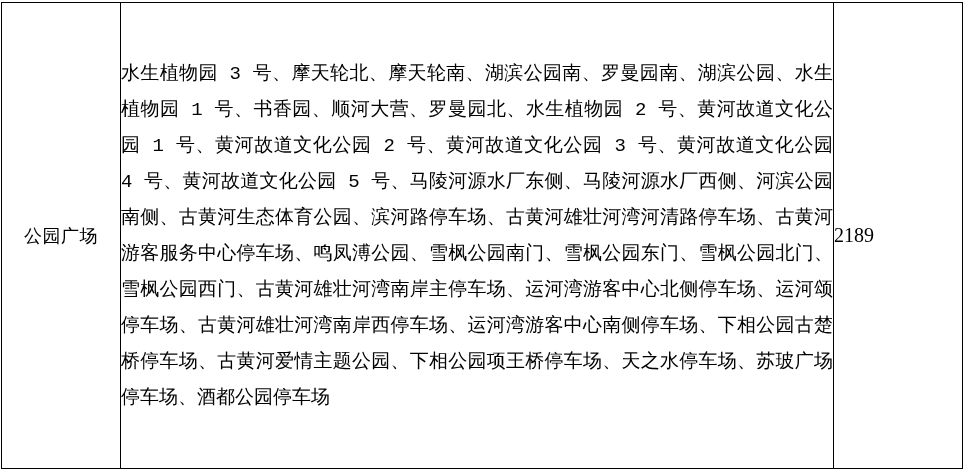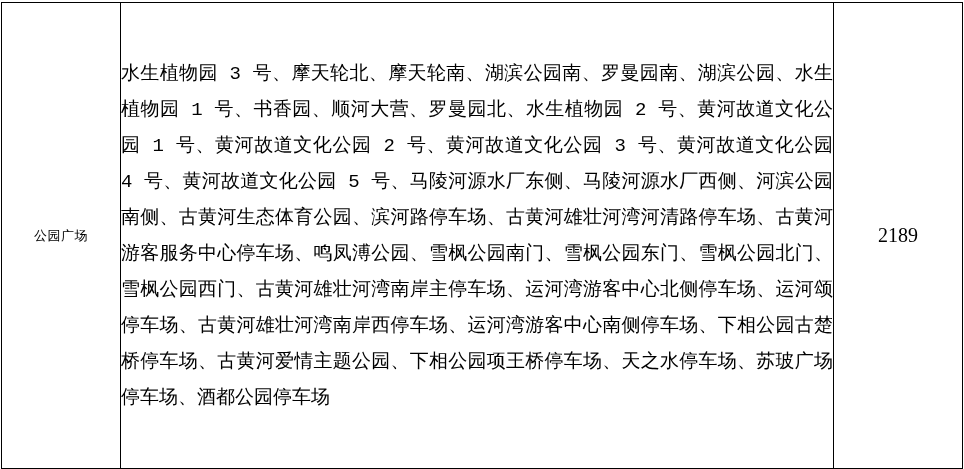--- a/index.html
+++ b/index.html
@@ -27,31 +27,30 @@
     table-layout: fixed;
   }
   table.doc-table td {
     border: 1px solid #000000;
     vertical-align: middle;
     padding: 0;
   }
   td.cat-cell {
     width: 118px;
     text-align: center;
-    font-size: 13px;
+    font-size: 18px;
     letter-spacing: 0.5px;
   }
   td.list-cell {
     width: 712px;
     padding: 10px 12px 10px 14px;
     vertical-align: top;
   }
   td.count-cell {
     width: 128px;
-    text-align: center;
     font-size: 20px;
   }
   .list-text {
     font-size: 19px;
     line-height: 36px;
     text-align: justify;
     text-justify: inter-ideograph;
     word-break: break-all;
     font-family: Liberation Mono, monospace;
   }

